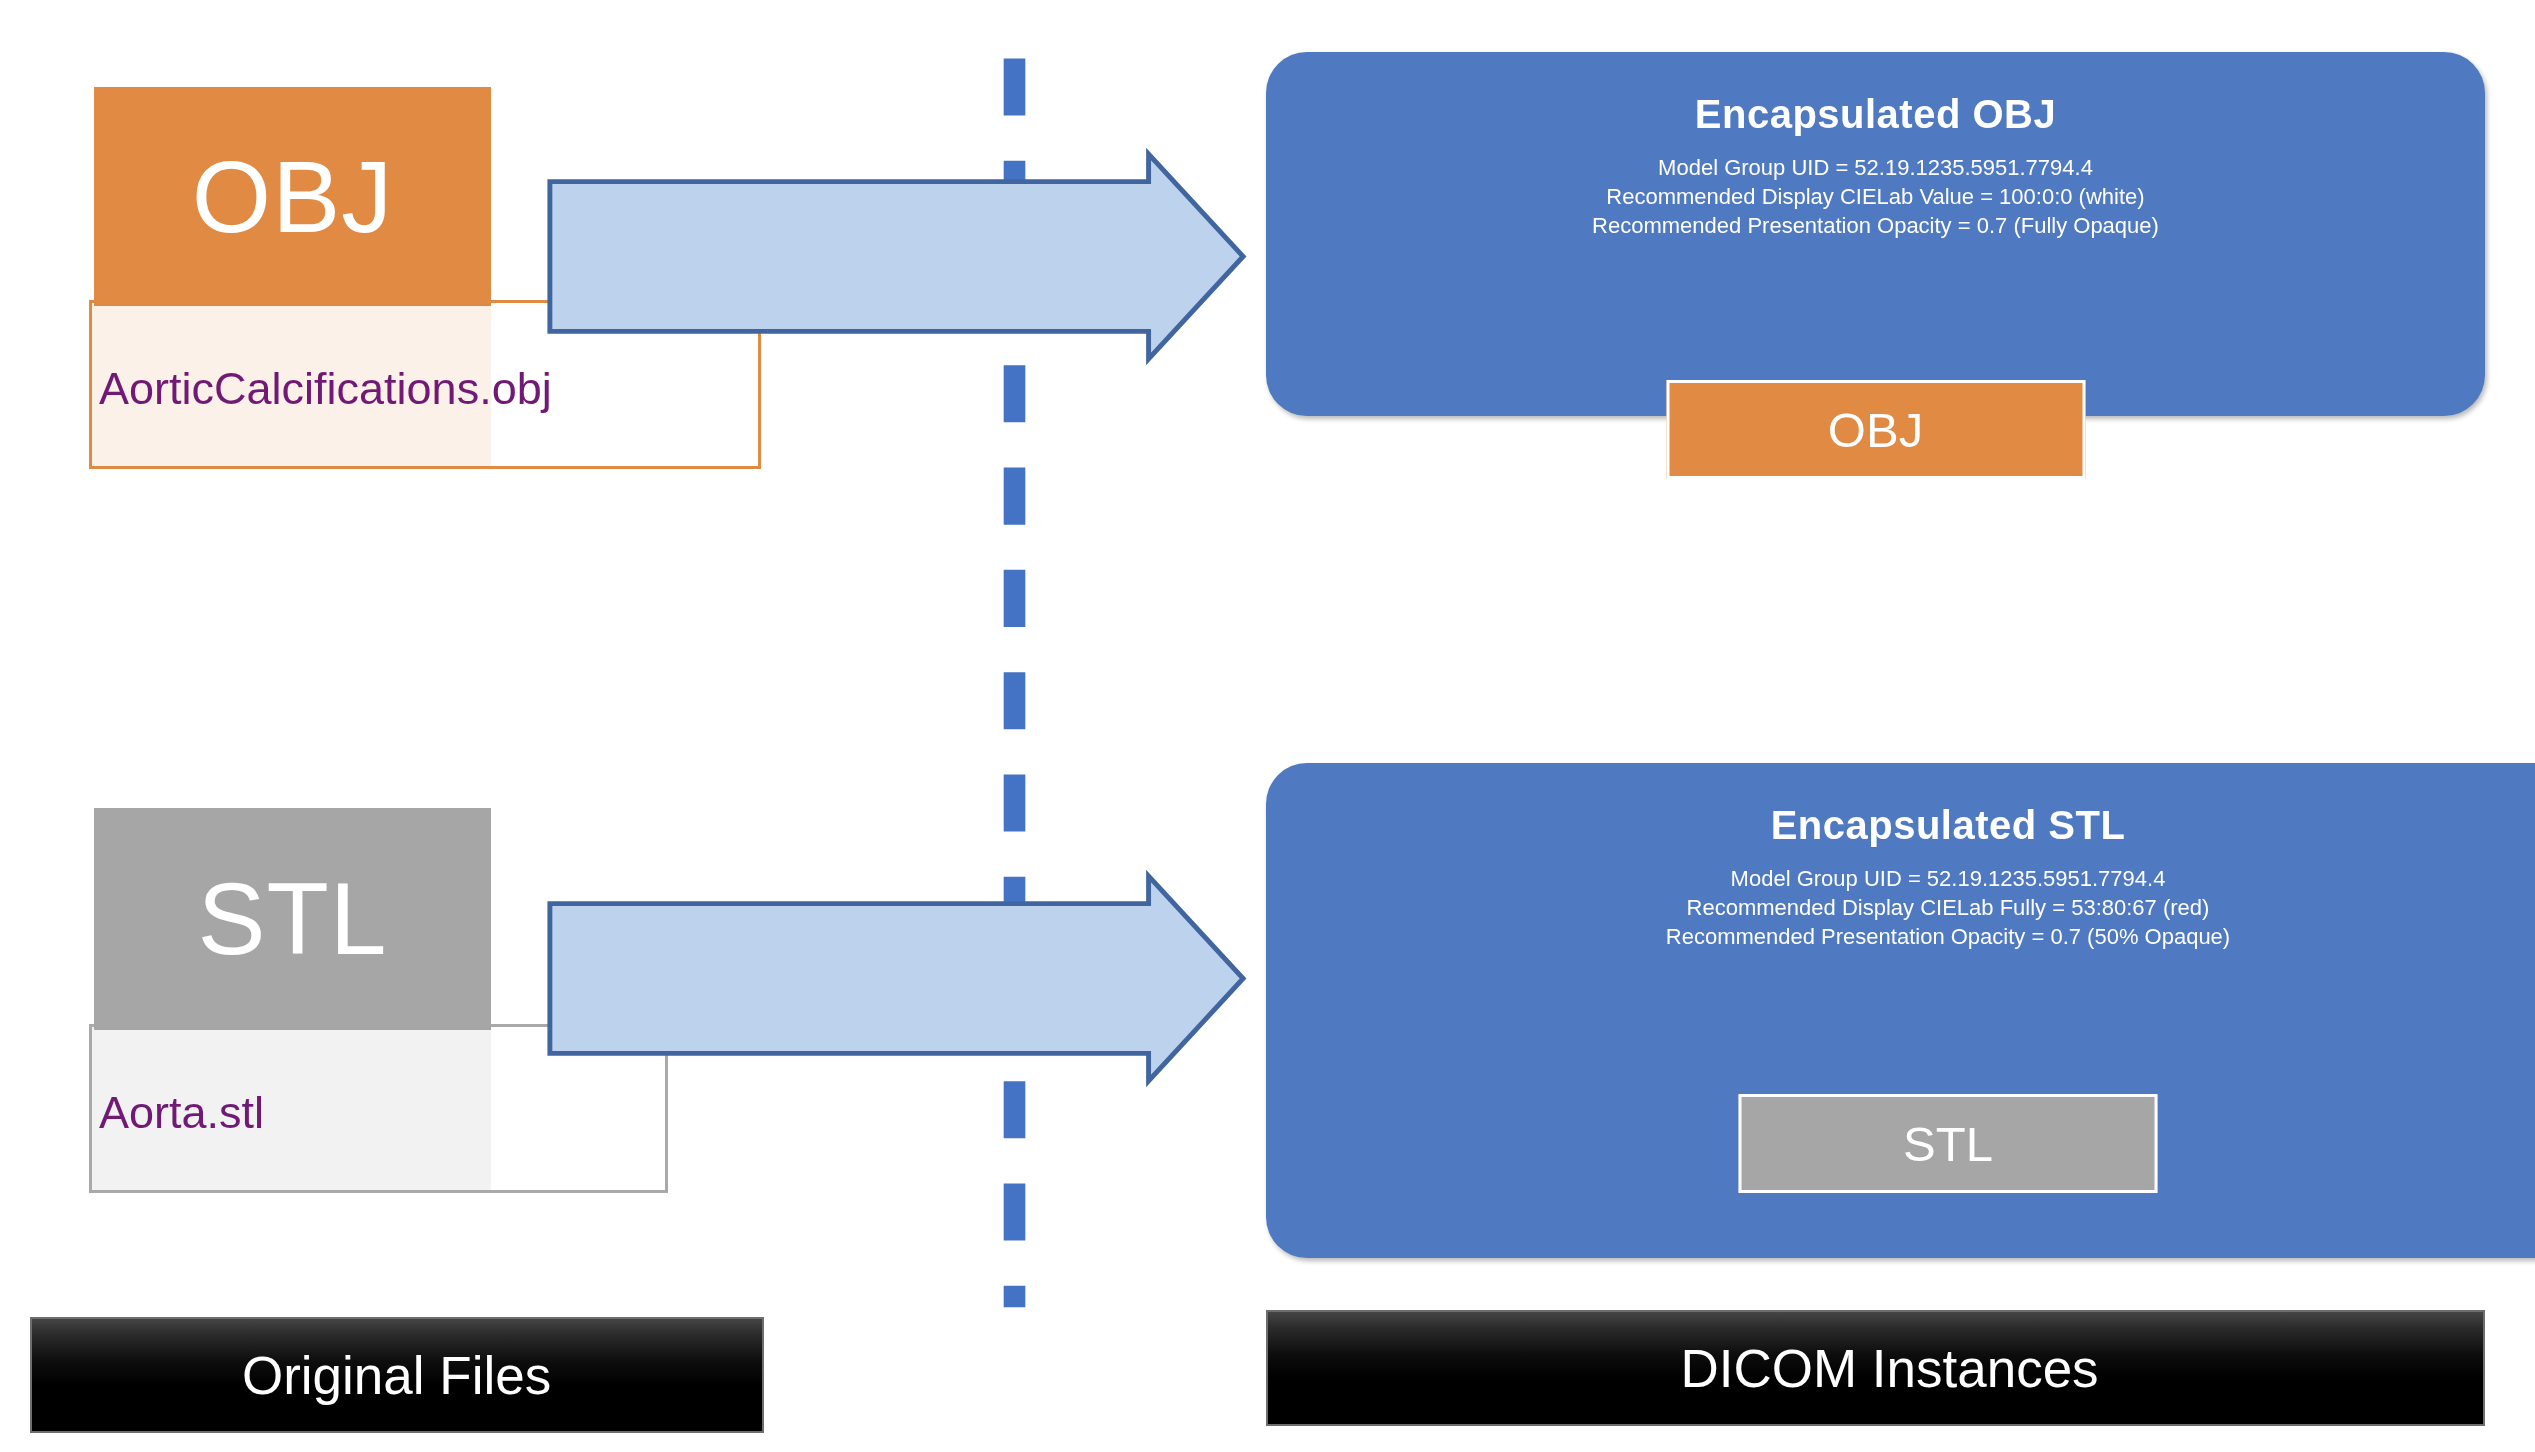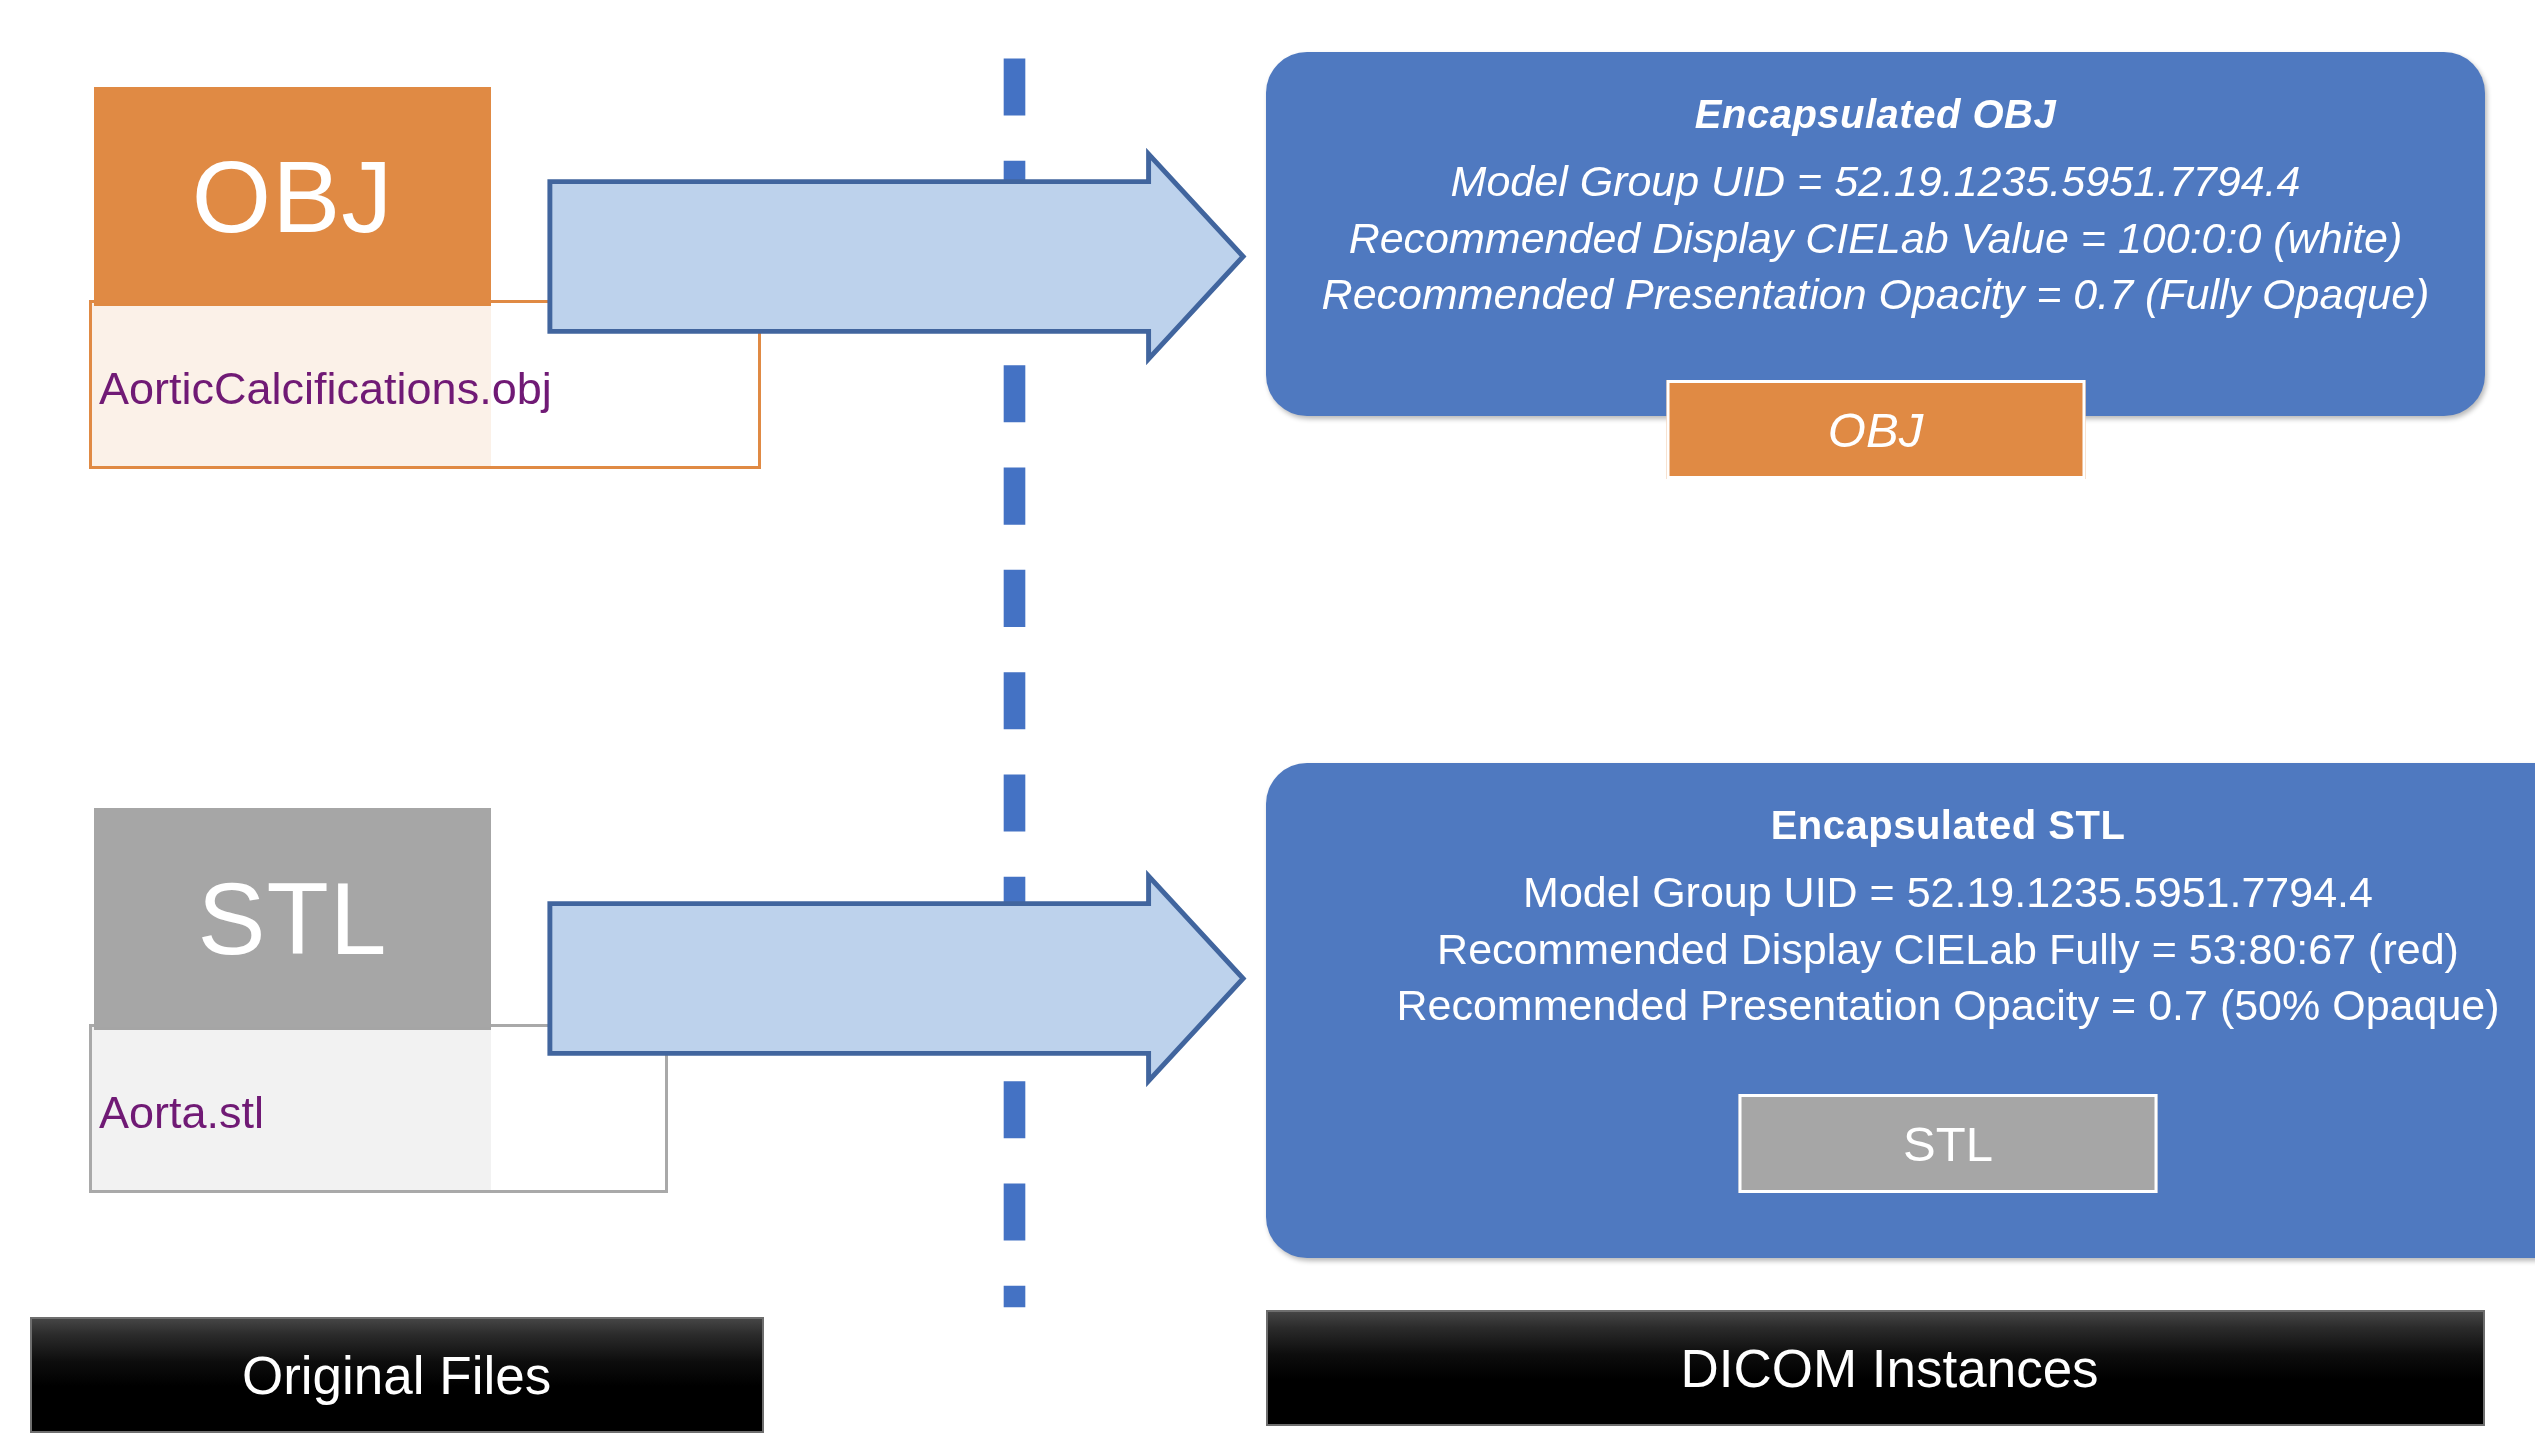--- a/index.html
+++ b/index.html
@@ -79,21 +79,21 @@
     color: #ffffff;
   }
   .panel-title {
     margin-top: 39px;
     font-size: 40px;
     font-weight: bold;
     line-height: 1.15;
     letter-spacing: 0.5px;
   }
   .panel-line {
-    font-size: 43px;
+    font-size: 22px;
     line-height: 1.32;
     font-weight: normal;
   }
   .badge {
     position: absolute;
     left: 50%;
     transform: translateX(-50%);
     display: flex;
     align-items: center;
     justify-content: center;
@@ -136,21 +136,21 @@
   </div>
 
   <div class="name-tint obj" style="left:92px; top:303px; width:399px; height:164px;"></div>
 
   <div class="name-text" style="left:99px; top:366px;">AorticCalcifications.obj</div>
 
   <svg class="arrow" style="left:542px; top:148px;" width="709" height="217" viewBox="0 0 720 220">
     <polygon points="8,34 616,34 616,6 712,110 616,214 616,186 8,186" fill="#BDD2EC" stroke="#41659E" stroke-width="5" stroke-linejoin="miter"></polygon>
   </svg>
 
-  <div class="panel" style="left:1266px; top:52px; width:1219px; height:364px;font-style:italic;">
+  <div class="panel" style="left:1266px; top:52px; width:1219px; height:364px;">
     <div class="panel-title">Encapsulated  OBJ</div>
     <div class="panel-line" style="margin-top:15.8px;">Model Group UID = 52.19.1235.5951.7794.4</div>
     <div class="panel-line">Recommended Display CIELab Value = 100:0:0  (white)</div>
     <div class="panel-line">Recommended Presentation Opacity = 0.7 (Fully Opaque)</div>
     <div class="badge obj" style="top:328px; width:419px; height:99px;">
       <span>OBJ</span>
     </div>
   </div>
 
   <div class="name-box stl" style="left:89px; top:1024px; width:579px; height:169px;"></div>

